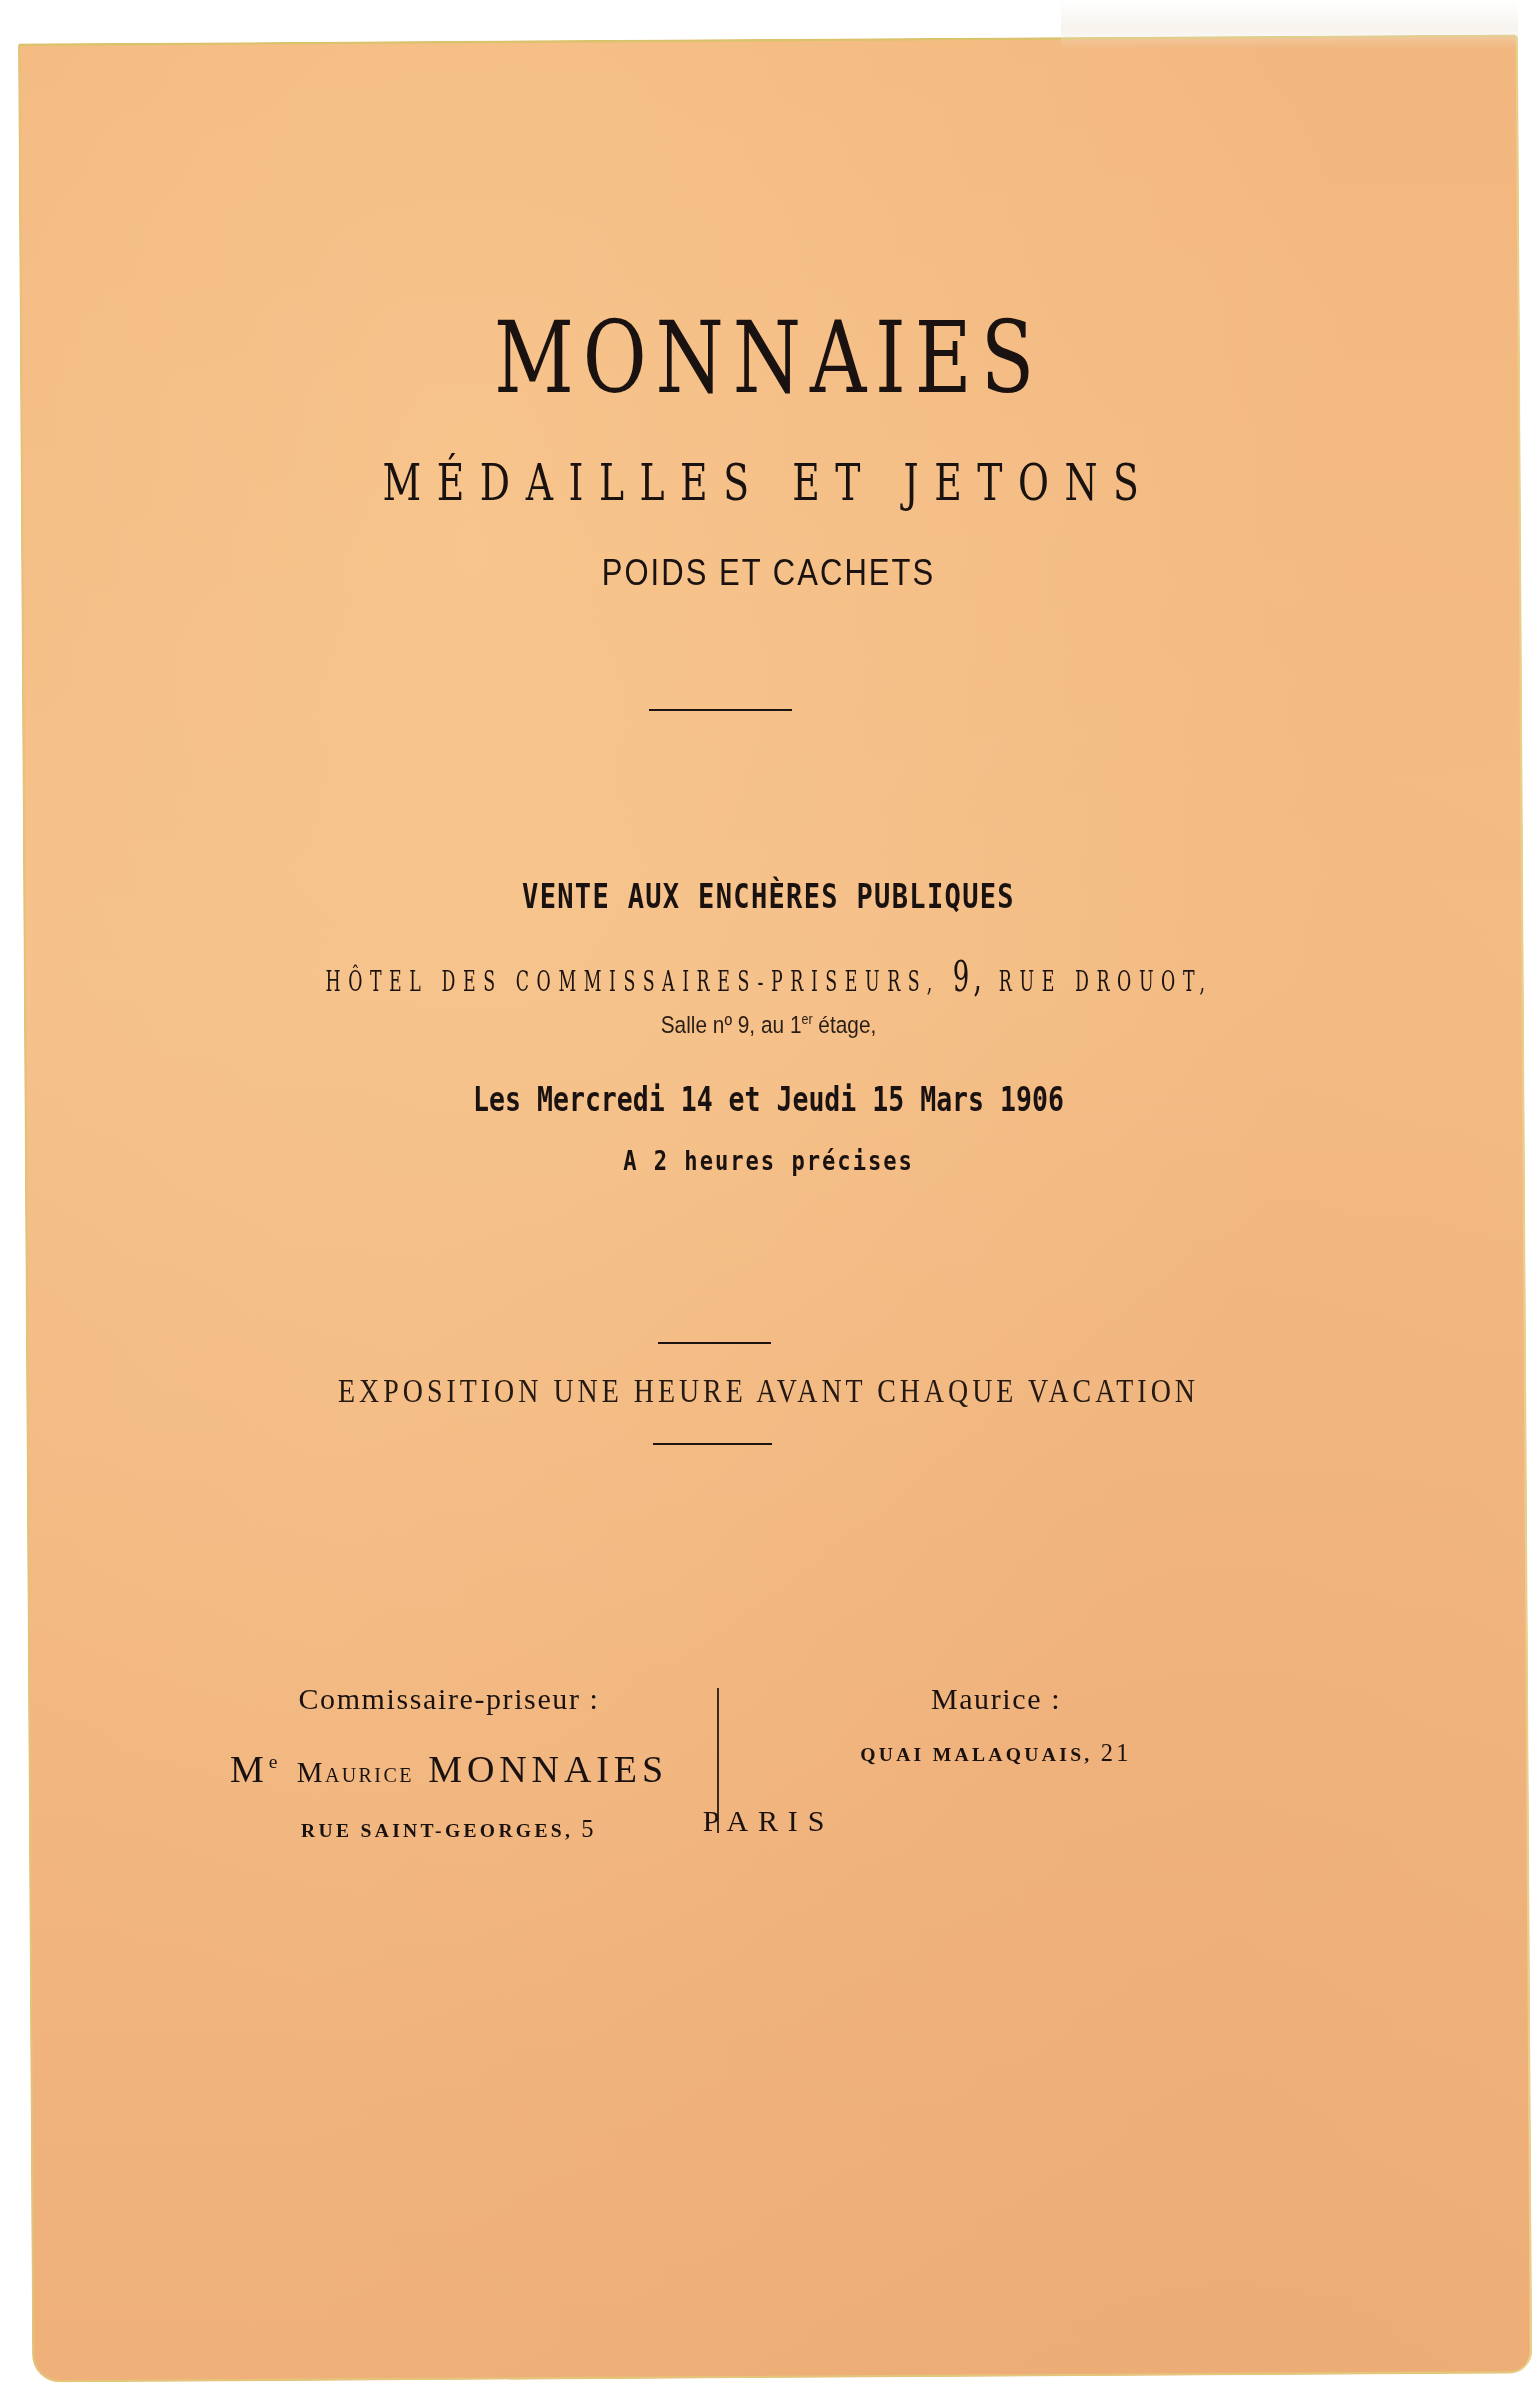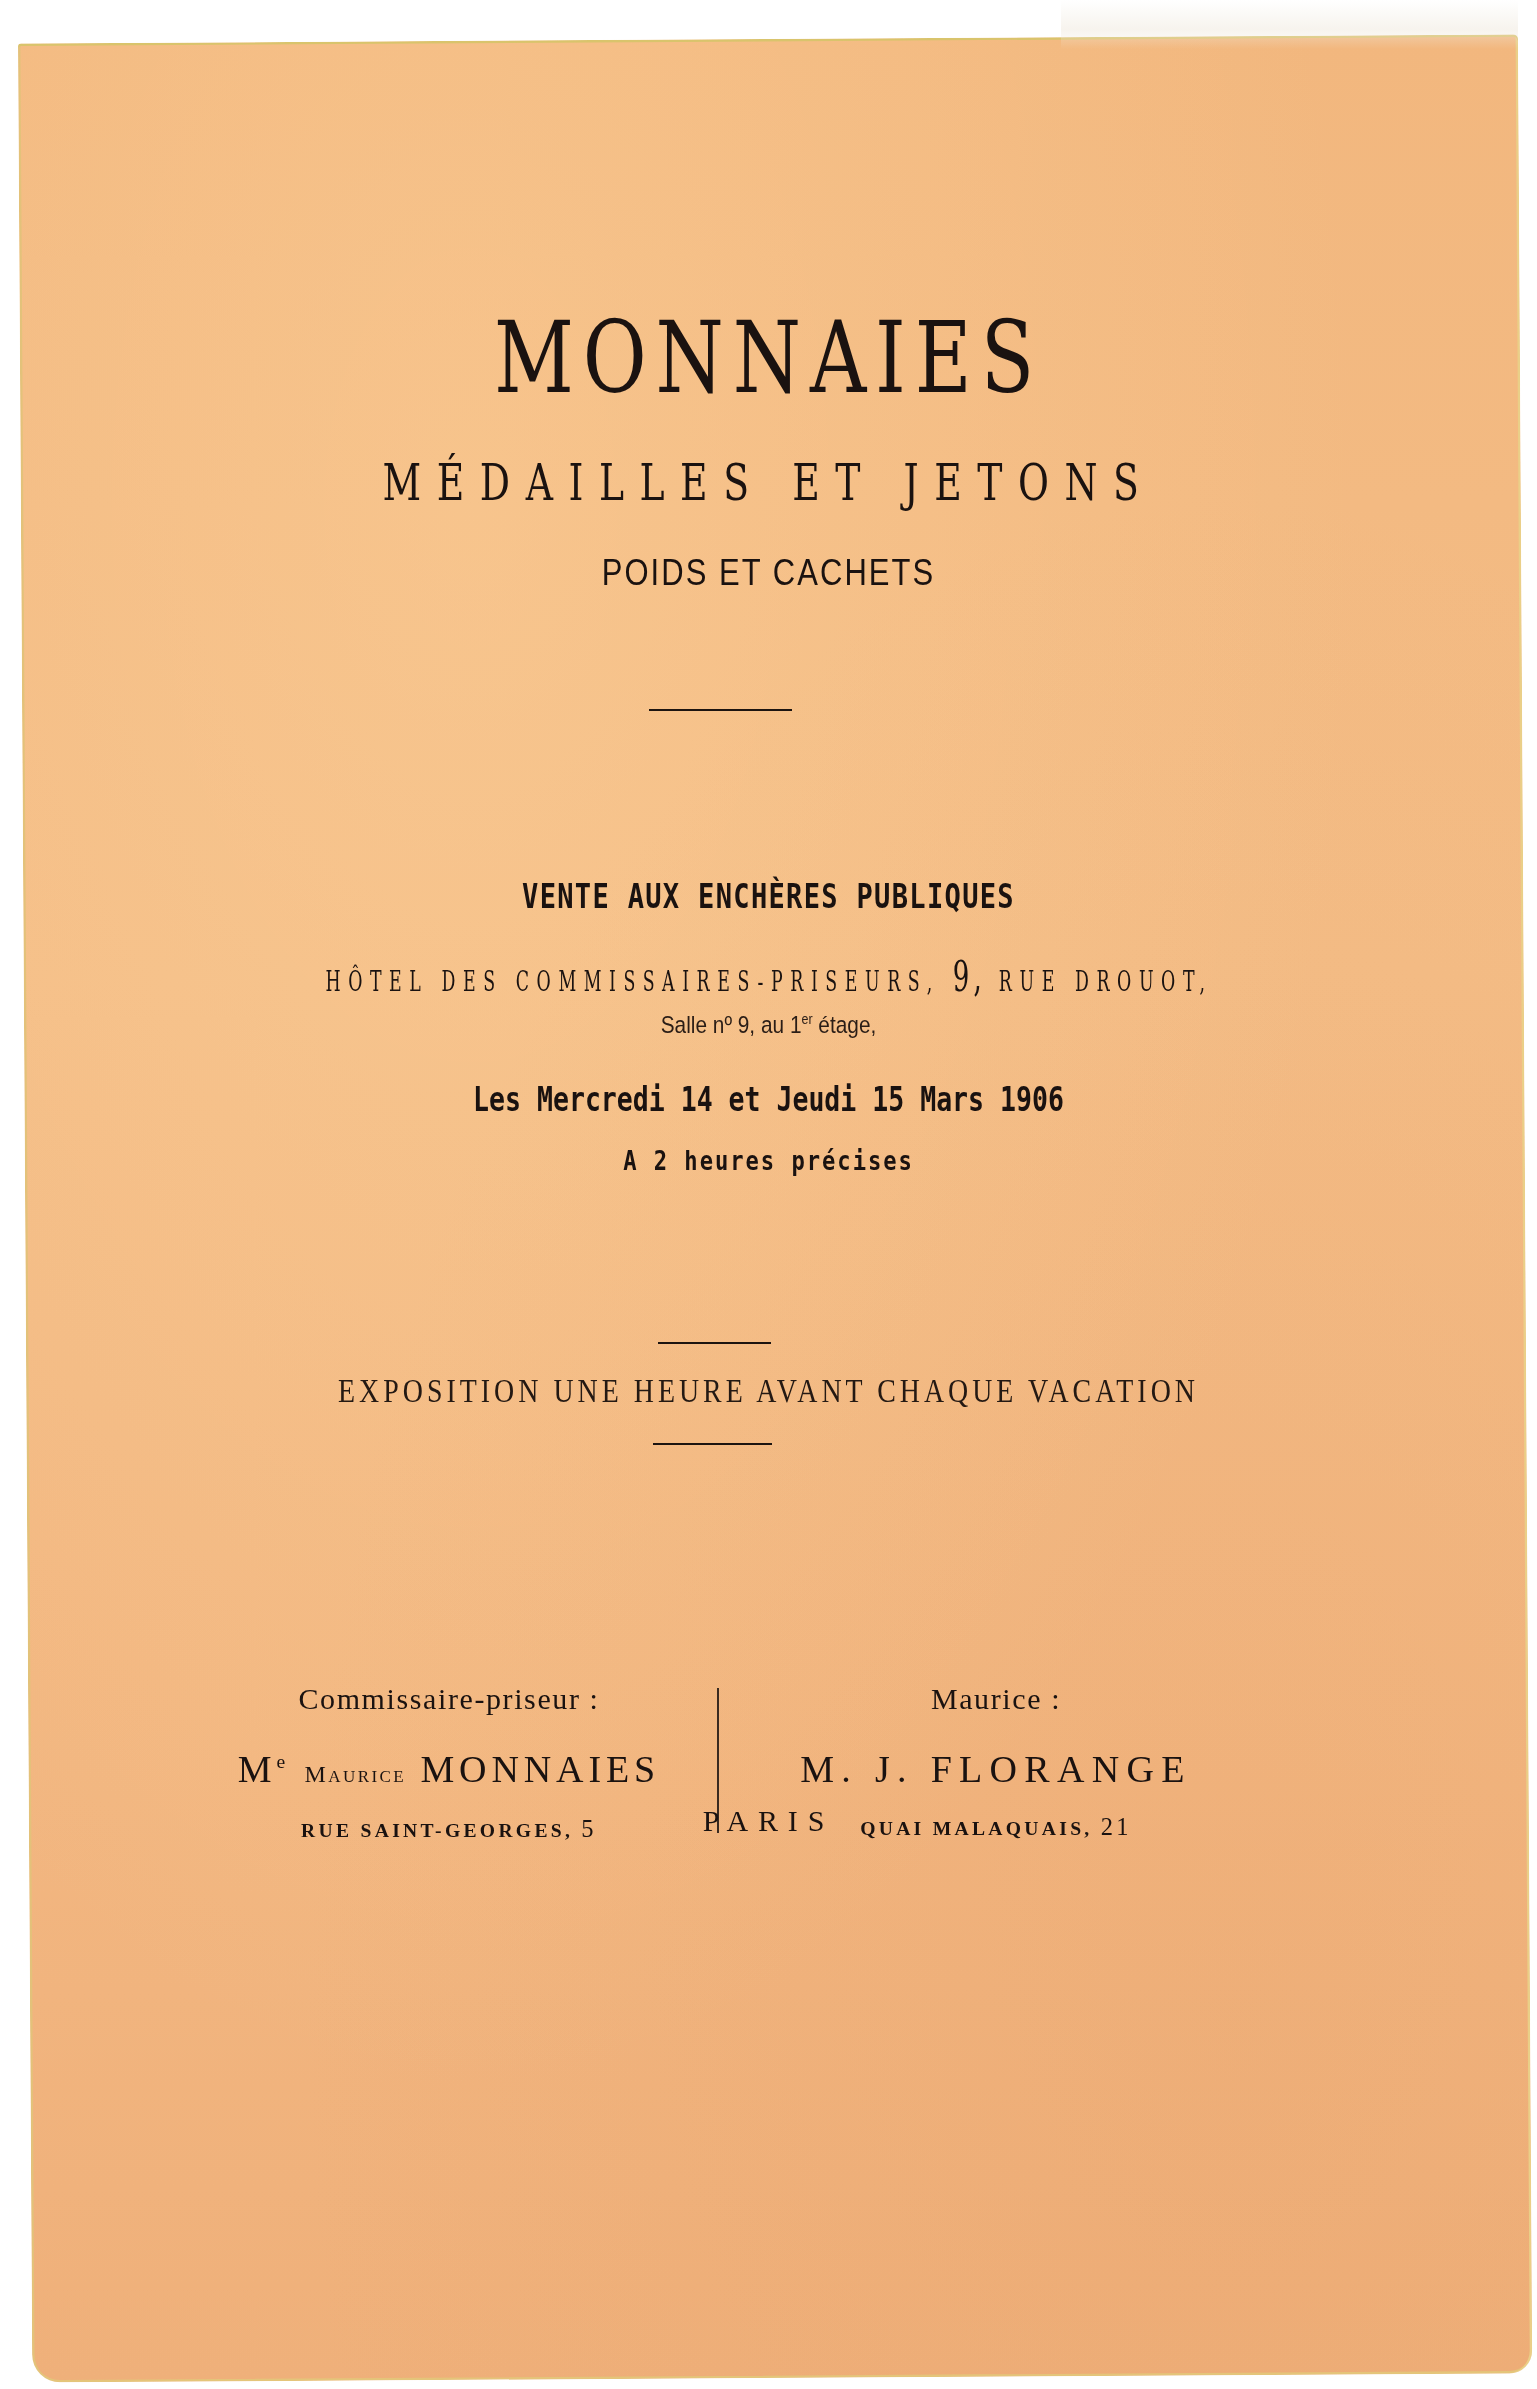--- a/index.html
+++ b/index.html
@@ -54,21 +54,21 @@
     }
     .heures {
       top: 1147px; font-size: 27px; letter-spacing: 2.4px; font-family: "DejaVu Sans Mono", monospace; font-weight: bold; transform: scaleX(0.82); line-height: 1;
     }
     .expo {
       top: 1374px; font-size: 34px; letter-spacing: 4.9px; font-family: "Liberation Serif", serif; transform: scaleX(0.82); line-height: 1; color: #241913;
     }
     .col { position: absolute; text-align: center; white-space: nowrap; }
     .role { font-size: 30px; letter-spacing: 1.6px; font-family: "Liberation Serif", serif; line-height: 1; }
     .name { font-size: 38px; letter-spacing: 4.9px; font-family: "Liberation Serif", serif; line-height: 1; }
-    .name .sc { font-size: 24px; letter-spacing: 2.4px; text-align: right; }
+    .name .sc { font-size: 29px; letter-spacing: 2.4px; text-align: right; }
     .name sup { font-size: 19.6px; }
     .addr { font-size: 19.6px; letter-spacing: 3.3px; font-family: "Liberation Serif", serif; font-weight: bold; line-height: 1; }
     .addr .num { font-size: 24.5px; font-weight: normal; }
     .divider { position: absolute; left: 717px; top: 1688px; width: 1.6px; height: 145px; background: #3a2a20; }
     .paris { top: 1806px; font-size: 30px; letter-spacing: 9.8px; font-family: "Liberation Serif", serif; line-height: 1; }
   </style>
 </head>
 <body>
 
 <div class="page"></div>
@@ -107,21 +107,20 @@
   <div class="addr" style="margin-top:29px;">
     <span>RUE SAINT-GEORGES,</span>
     <span class="num">5</span>
   </div>
 </div>
 
 <div class="divider"></div>
 
 <div class="col" style="left:751px; width:490px; top:1684px;">
   <div class="role">Maurice :</div>
-  <div class="name" style="margin-top:36px; letter-spacing:7.3px;">M. J. FLORANGE</div>
   <div class="addr" style="margin-top:27px;">
     <span>QUAI MALAQUAIS,</span>
     <span class="num">21</span>
   </div>
 </div>
 
 <div class="line paris">PARIS</div>
 
 
 </body></html>

